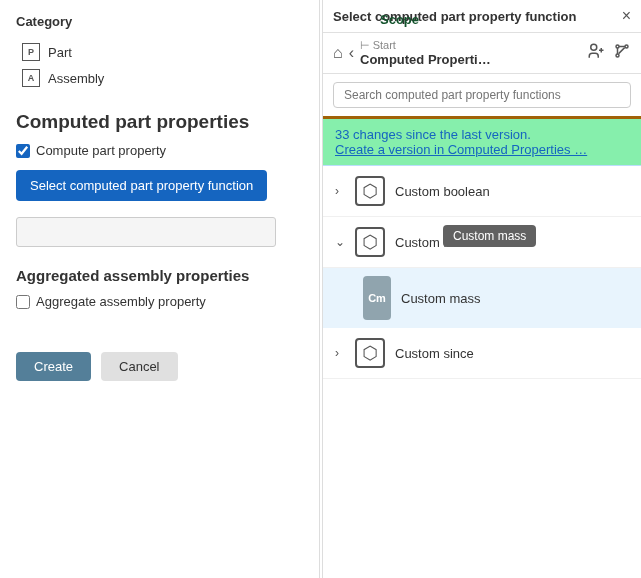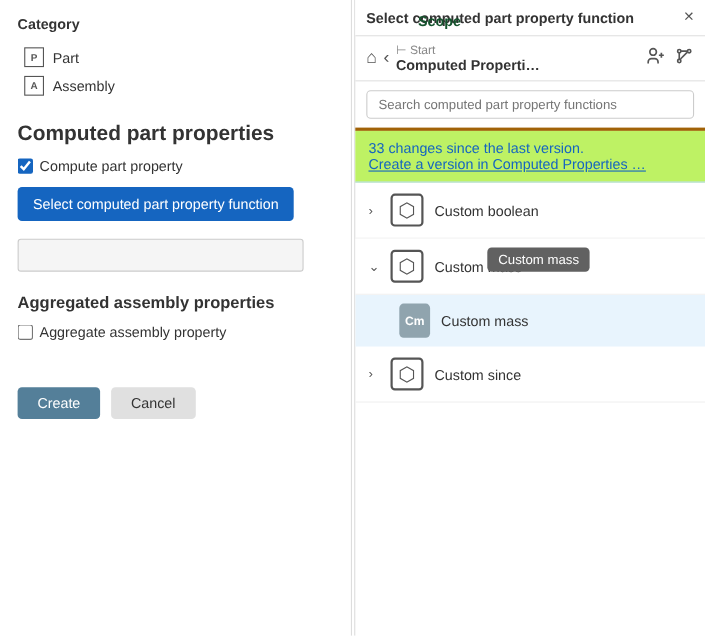--- a/index.html
+++ b/index.html
@@ -264,21 +264,21 @@
       border-radius: 4px;
       padding: 5px 10px;
       font-size: 12px;
       color: #999;
       background: #fff;
       outline: none;
     }
 
     
     .info-banner {
-      background: #bef264;
+      background: #86efac;
       padding: 8px 12px;
       font-size: 13px;
       color: #1565c0;
       border-bottom: 1px solid #bbdefb;
     }
 
     .info-banner a {
       color: #1565c0;
       text-decoration: underline;
       cursor: pointer;
@@ -341,21 +341,21 @@
     .sub-item {
       display: flex;
       align-items: center;
       padding: 8px 12px 8px 40px;
       background: #e8f4fd;
       cursor: pointer;
     }
 
     .sub-item-avatar {
       width: 28px;
-      height: 31px;
+      height: 44px;
       background: #90a4ae;
       border-radius: 4px;
       display: flex;
       align-items: center;
       justify-content: center;
       font-size: 11px;
       color: #fff;
       font-weight: bold;
       margin-right: 10px;
       flex-shrink: 0;

